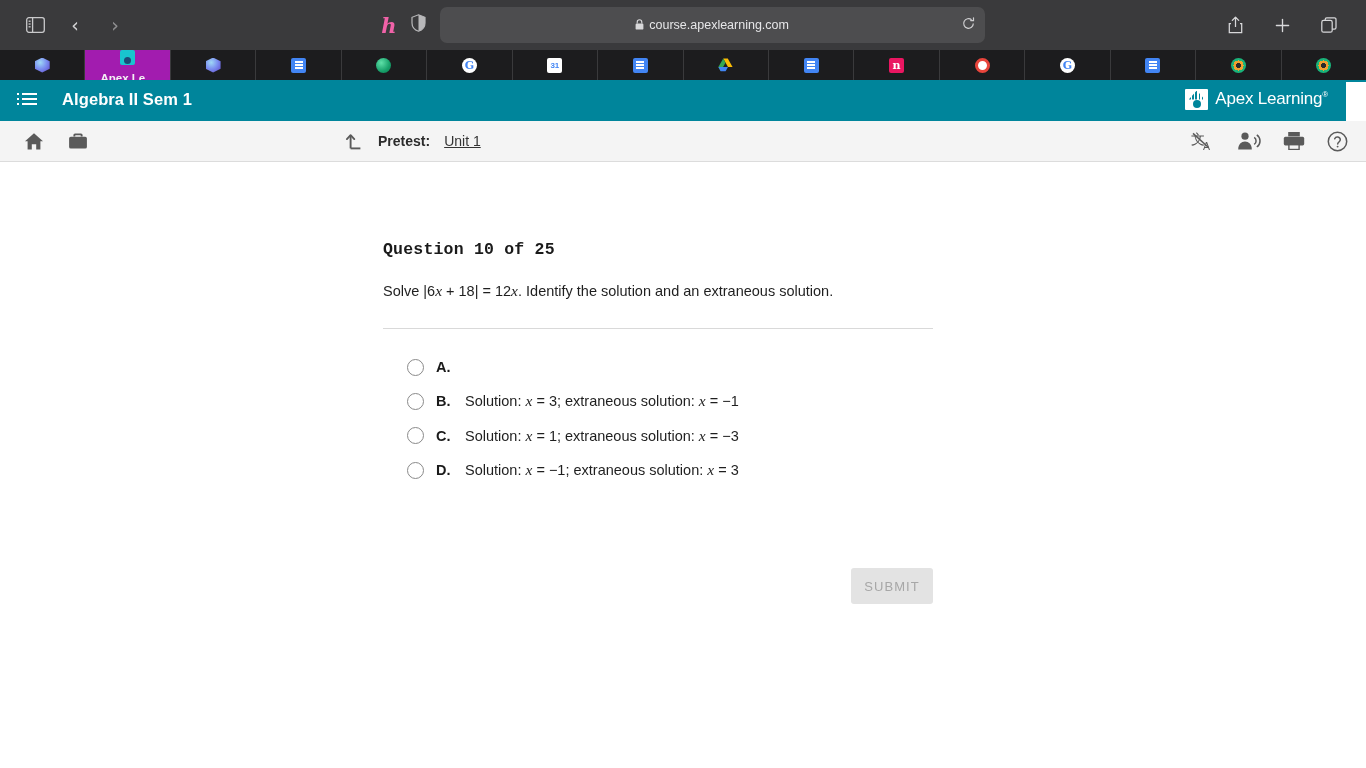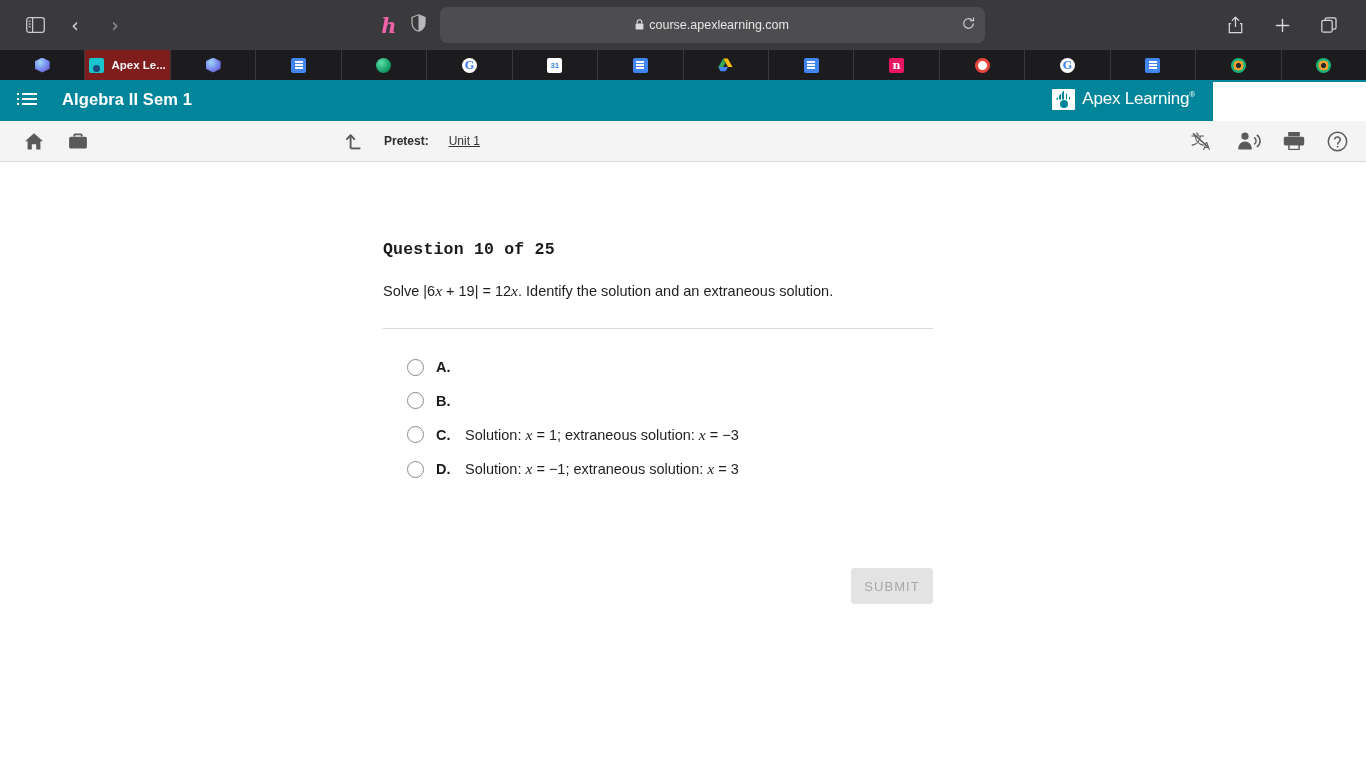--- a/index.html
+++ b/index.html
@@ -66,21 +66,21 @@
     border-bottom: 2px solid #00859b;
   }
   .tab {
     flex: 1 1 0; min-width: 0;
     display: flex; align-items: center; justify-content: center;
     gap: 7px;
     border-right: 1px solid #3a3a3c;
     position: relative;
   }
   .tab:last-child { border-right: none; }
-  .tab.active { background: #7f1d1d; }
+  .tab.active { background: #a21caf; flex-direction: column; }
   .tab-label {
     color: #f2f2f4; font-size: 11.5px; font-weight: bold;
     white-space: nowrap; overflow: hidden;
   }
   .favicon { width: 15px; height: 15px; flex: 0 0 15px; position: relative; }
 
   
   .fi-chrome-purple {
     border-radius: 3px;
     background: radial-gradient(circle at 35% 30%, #9fd8f5 0%, #7b8ef0 45%, #5b3fc4 100%);
@@ -130,21 +130,21 @@
     border-radius: 50%; background: #fff;
     border: 3px solid #e8453c;
   }
   .fi-target {
     border-radius: 50%;
     background: radial-gradient(circle, #2b2b2b 0 22%, #f0a030 22% 48%, #19b37a 48% 74%, #1aa3c4 74% 100%);
   }
 
   
   .app-header {
-    width: 1213px; height: 39px;
+    width: 1346px; height: 39px;
     background: #00859b;
     display: flex; align-items: center;
     padding: 0 18px 5px 22px;
   }
   .hamburger { display: flex; flex-direction: column; gap: 3px; cursor: pointer; }
   .hamburger i {
     display: block; width: 15px; height: 2px; background: #fff;
     position: relative;
   }
   .hamburger i::before {
@@ -185,22 +185,22 @@
     background: #f4f4f4;
     border-bottom: 1px solid #dcdcdc;
     display: flex; align-items: center;
     padding: 0 18px 0 24px;
     position: relative;
   }
   .tb-icons-left { display: flex; align-items: center; gap: 24px; }
   .tb-ico { color: #5a5a5a; display: flex; align-items: center; }
   .crumb {
     position: absolute; left: 345px;
-    display: flex; align-items: center; gap: 20px;
-    font-size: 12px; color: #2b2b2b;
+    display: flex; align-items: center; gap: 14px;
+    font-size: 14px; color: #2b2b2b;
   }
   .crumb-label { font-weight: bold; }
   .crumb-value { color: #333; text-decoration: underline; }
   .tb-icons-right {
     margin-left: auto; display: flex; align-items: center; gap: 22px;
   }
 
   
   .content { width: 1366px; height: 606px; background: #ffffff; position: relative; }
   .question-wrap { position: absolute; left: 383px; top: 78px; width: 550px; }
@@ -462,30 +462,31 @@
         <path d="M7.7 7.8 a2.9 2.9 0 0 1 5.6 1 c0 2-2.6 2.3-2.6 4.2" stroke-linecap="round"></path>
         <circle cx="10.6" cy="15.6" r="0.95" fill="currentColor" stroke="none"></circle>
       </svg>
     </span>
   </div>
 </div>
 
 <div class="content">
   <div class="question-wrap">
     <div class="q-title">Question 10 of 25</div>
-    <div class="q-body" id="q-prompt"><span>Solve |6</span><em>x</em><span> + 19| = 12</span><em>x</em><span>. Identify the solution and an extraneous solution.</span></div>
+    <div class="q-body" id="q-prompt"><span>Solve |6</span><em>x</em><span> + 18| = 12</span><em>x</em><span>. Identify the solution and an extraneous solution.</span></div>
     <div class="q-divider"></div>
     <div class="options" id="options-list">
         <div class="option">
           <span class="radio"></span>
           <span class="opt-letter">A.</span>
         </div>
         <div class="option">
           <span class="radio"></span>
           <span class="opt-letter">B.</span>
+          <span class="opt-text"><span>Solution: </span><em>x</em><span> = 3; extraneous solution: </span><em>x</em><span> = −1</span></span>
         </div>
         <div class="option">
           <span class="radio"></span>
           <span class="opt-letter">C.</span>
           <span class="opt-text"><span>Solution: </span><em>x</em><span> = 1; extraneous solution: </span><em>x</em><span> = −3</span></span>
         </div>
         <div class="option">
           <span class="radio"></span>
           <span class="opt-letter">D.</span>
           <span class="opt-text"><span>Solution: </span><em>x</em><span> = −1; extraneous solution: </span><em>x</em><span> = 3</span></span>

